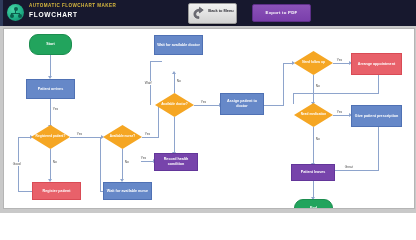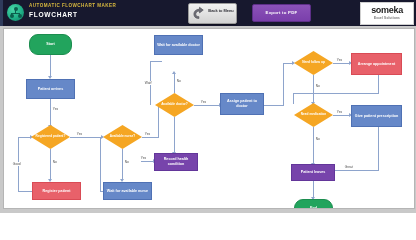--- a/index.html
+++ b/index.html
@@ -146,24 +146,20 @@
       <svg class="back-ico" viewBox="0 0 24 24">
         <path d="M12 5 C6 5 3 9 3 13 C3 17 6 20 11 20 L11 17 C8 17 6 15.5 6 13 C6 10.5 8 8 12 8 L12 11 L18 6.5 L12 2 Z" fill="#6f6f78" stroke="#4d4d55" stroke-width="1"></path>
       </svg>
       <div class="back-label">Back to Menu</div>
     </div>
 
     <div class="export-btn">
       <span class="export-label">Export to PDF</span>
     </div>
 
-    <div class="someka">
-      <div class="someka-name">someka</div>
-      <div class="someka-sub">Excel Solutions</div>
-    </div>
   </div>
 
   <div class="canvas">
   <div class="canvas-inner">
 
     <div class="ln lnv" style="left:46px;top:26px;height:22px;"></div>
     <div class="arw arw-d" style="left:44px;top:47px;"></div>
 
     <div class="ln lnv" style="left:46px;top:70px;height:27px;"></div>
     <div class="arw arw-d" style="left:44px;top:96px;"></div>

